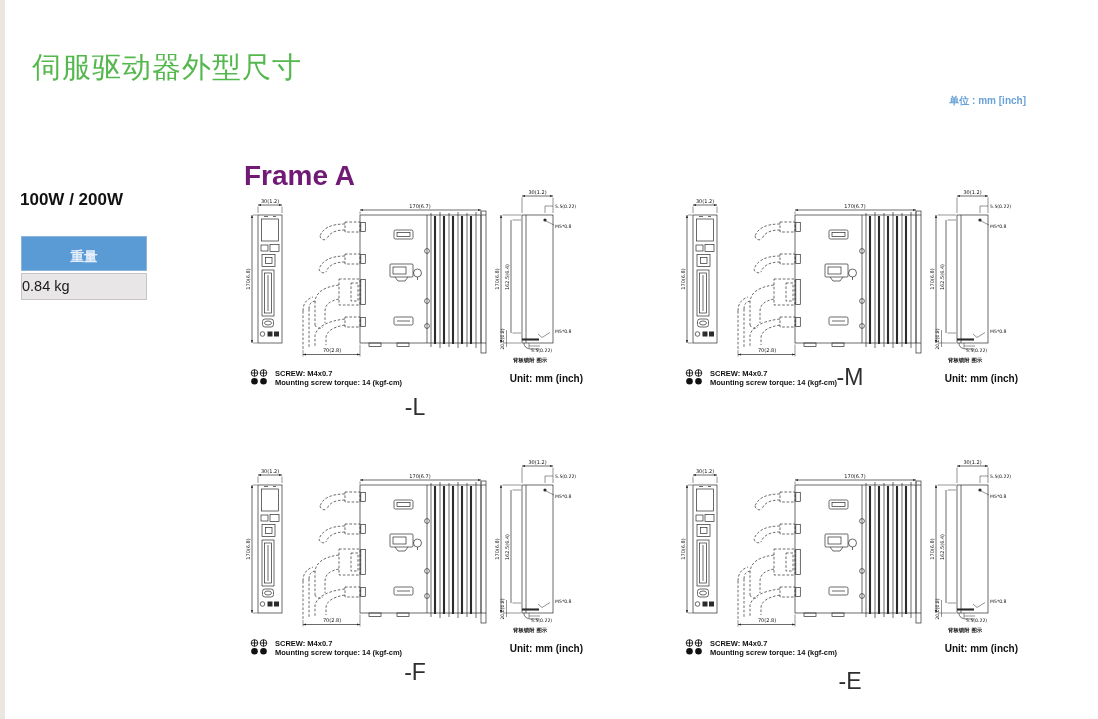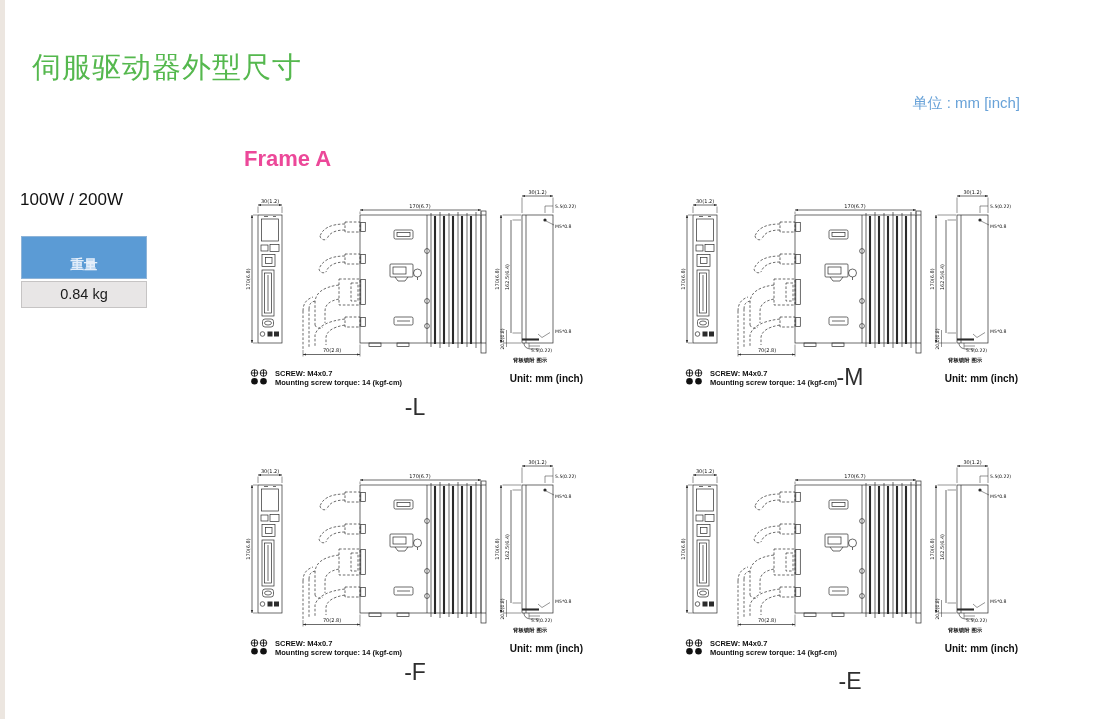--- a/index.html
+++ b/index.html
@@ -1,27 +1,27 @@
 <!DOCTYPE html>
 <html><head>
 <meta charset="utf-8">
 <style>
   html,body{margin:0;padding:0}
   body{width:1098px;height:719px;position:relative;background:#ffffff;overflow:hidden;
        font-family:"Liberation Sans",sans-serif;color:#1a1a1a}
   .left-strip{position:absolute;left:0;top:0;width:5px;height:719px;background:#ece6e0}
   .page-title{position:absolute;left:32px;top:48px;font-size:29px;font-weight:500;
               color:#55b84e;letter-spacing:1px}
-  .unit-note-top{position:absolute;top:94px;right:78px;font-size:15px;font-weight:400;color:#68a2d8}
-  .frame-heading{position:absolute;left:244px;top:146px;font-size:22px;font-weight:700;color:#ec4899}
-  .power-rating{position:absolute;left:20px;top:190px;font-size:17px;font-weight:400;color:#111}
+  .unit-note-top{position:absolute;top:94px;right:72px;font-size:10px;font-weight:700;color:#68a2d8}
+  .frame-heading{position:absolute;left:244px;top:160px;font-size:28px;font-weight:700;color:#701a75}
+  .power-rating{position:absolute;left:20px;top:190px;font-size:17px;font-weight:700;color:#111}
   .weight-table{position:absolute;left:21px;top:236px;width:126px}
   .weight-header{background:#5b9bd5;border:1px solid #8eb4d8;color:#e4eefa;text-align:center;
-                 font-size:13.5px;font-weight:700;padding:19px 0 4px 0}
-  .weight-value{background:#e8e6e6;border:1px solid #c6c4c4;color:#1a1a1a;text-align:center;
+                 font-size:13.5px;font-weight:700;padding:11px 0 4px 0}
+  .weight-value{background:#e8e6e6;border:1px solid #c6c4c4;color:#1a1a1a;text-align:left;
                 font-size:14.5px;padding:4px 0 5px 0;margin-top:2px}
   .drawing{position:absolute;width:340px}
   #d1{left:245px;top:183px} #d2{left:680px;top:183px}
   #d3{left:245px;top:453px} #d4{left:680px;top:453px}
   svg.dwg{display:block}
   .dwg *{stroke:#2b2b2b;fill:none;stroke-width:0.7}
   .dwg .fl{fill:#2b2b2b;stroke:none}
   .dwg .th{stroke-width:2.1}
   .dwg .thin{stroke-width:0.5}
   .dwg .dash{stroke-dasharray:2.6 1.8}

